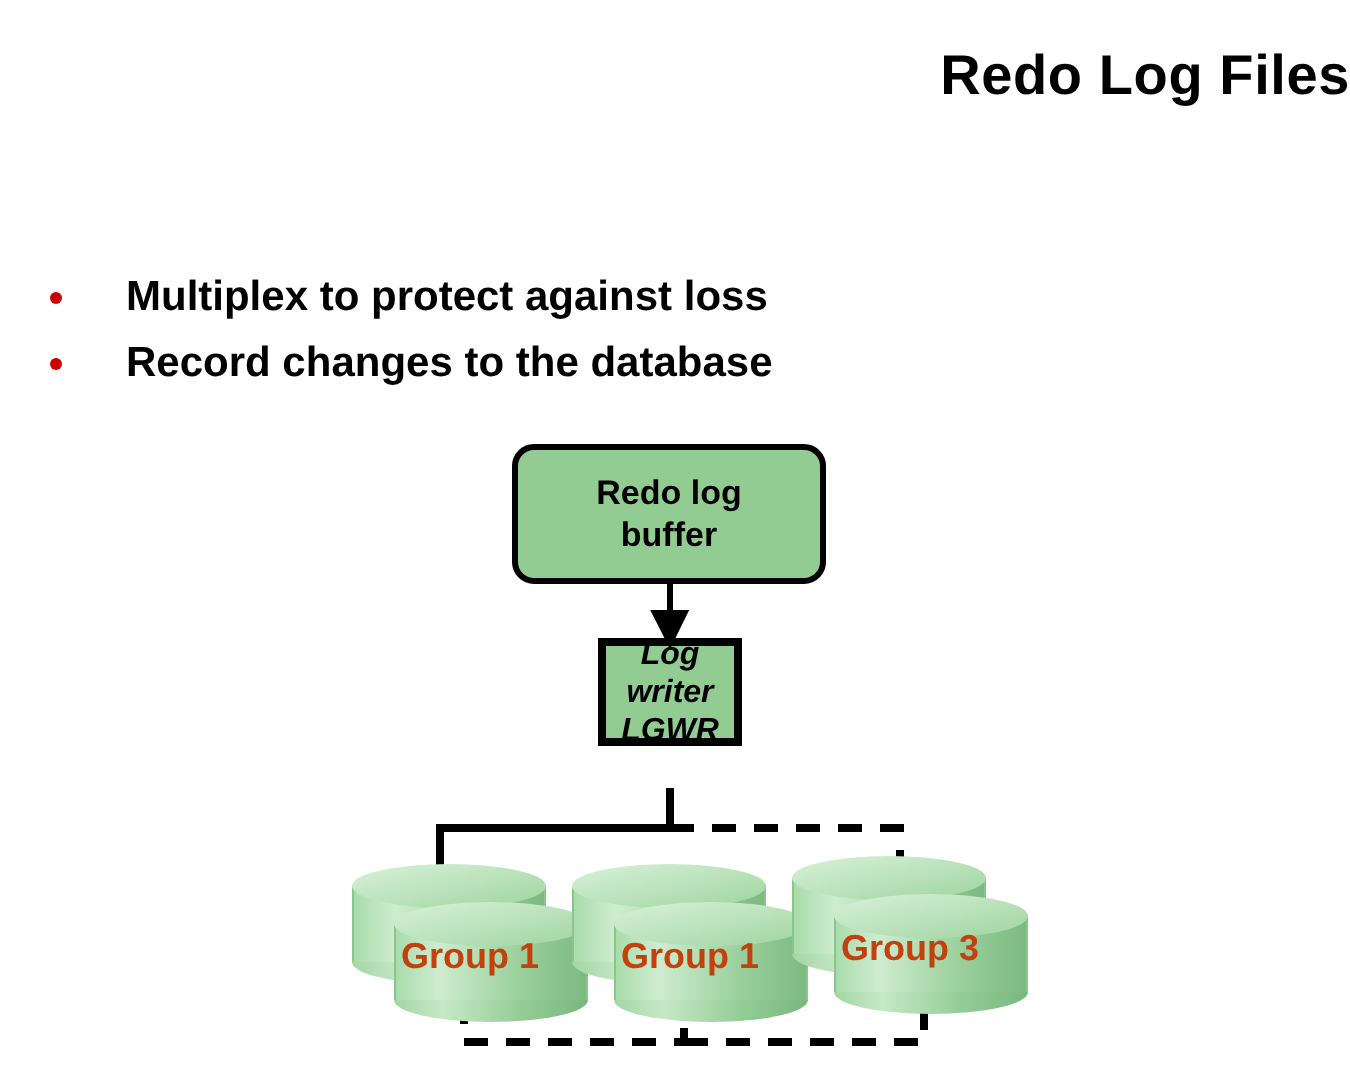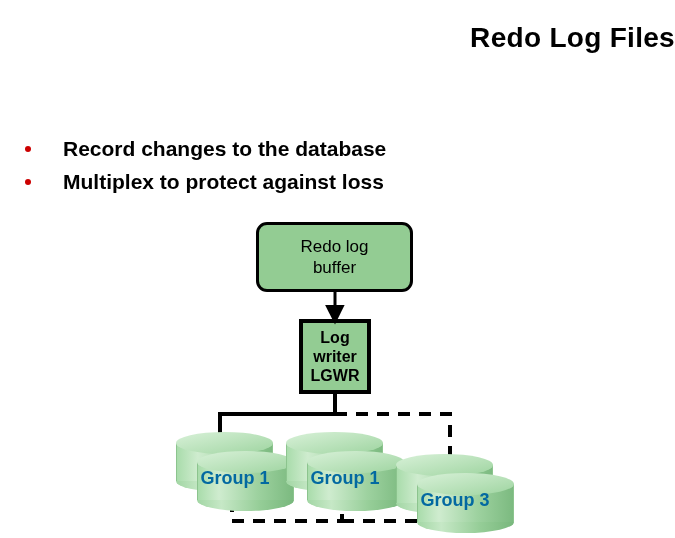--- a/index.html
+++ b/index.html
@@ -78,59 +78,60 @@
     background: #93cc93;
     border: 3px solid #000000;
     border-radius: 11px;
     box-sizing: border-box;
     display: flex;
     align-items: center;
     justify-content: center;
   }
   #redo-buffer-label {
     font-size: 17px;
-    font-weight: normal;
+    font-weight: bold;
     line-height: 21px;
     text-align: center;
     color: #000000;
     white-space: pre-line;
   }
 
   
   #lgwr-box {
     position: absolute;
     left: 299px;
     top: 319px;
     width: 72px;
-    height: 75px;
+    height: 54px;
     background: #93cc93;
     border: 4px solid #000000;
     box-sizing: border-box;
     display: flex;
     align-items: center;
     justify-content: center;
+    font-style: italic;
   }
   #lgwr-label {
     font-size: 16px;
     font-weight: bold;
     line-height: 19px;
     text-align: center;
     color: #000000;
     white-space: pre-line;
   }
 
   
   .group-stack {
     position: absolute;
     width: 118px;
     height: 78px;
   }
   #group-1-stack { left: 176px; top: 432px; }
   #group-2-stack { left: 286px; top: 432px; }
-  #group-3-stack { left: 396px; top: 454px; }
+  #group-3-stack { left: 396px; top: 428px; }
 
   .cylinder {
     position: absolute;
     width: 97px;
     height: 55px;
   }
   .cyl-back  { left: 0;   top: 0;  }
   .cyl-front { left: 21px; top: 19px; }
 
   .cyl-body {
@@ -166,21 +167,21 @@
   }
 
   .group-label {
     position: absolute;
     left: 0;
     top: 36px;
     width: 118px;
     text-align: center;
     font-size: 18px;
     font-weight: bold;
-    color: #0369a1;
+    color: #c2410c;
     z-index: 6;
     white-space: nowrap;
   }
 
   
   #connectors {
     position: absolute;
     left: 0;
     top: 0;
     width: 675px;
@@ -189,25 +190,25 @@
   }
 </style>
 </head>
 <body>
 
 <div id="slide-title">Redo Log Files</div>
 
 <div id="bullet-list">
   <div class="bullet-row">
     <span class="bullet-marker"></span>
-    <span class="bullet-text">Record changes to the database</span>
+    <span class="bullet-text">Multiplex to protect against loss</span>
   </div>
   <div class="bullet-row">
     <span class="bullet-marker"></span>
-    <span class="bullet-text">Multiplex to protect against loss</span>
+    <span class="bullet-text">Record changes to the database</span>
   </div>
 </div>
 
 <div id="diagram">
 
   <div id="redo-buffer-box">
     <div id="redo-buffer-label">Redo log
 buffer</div>
   </div>
 

